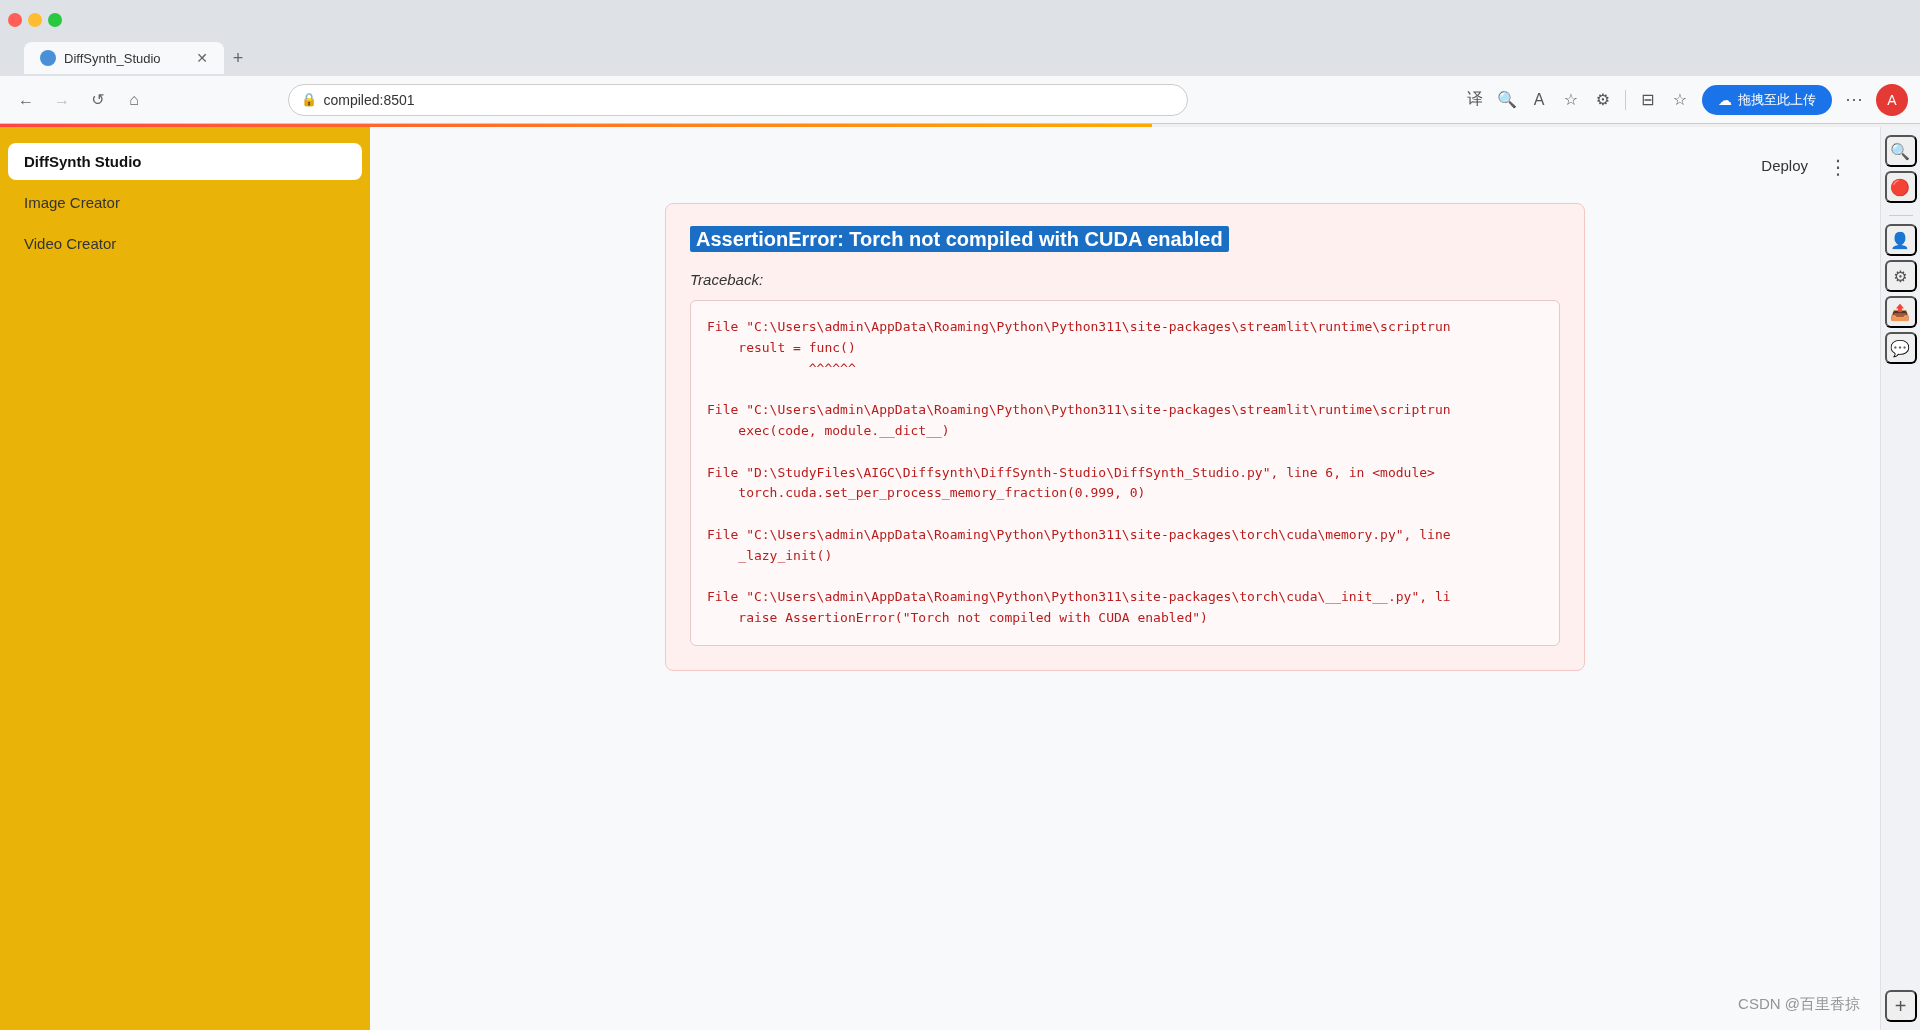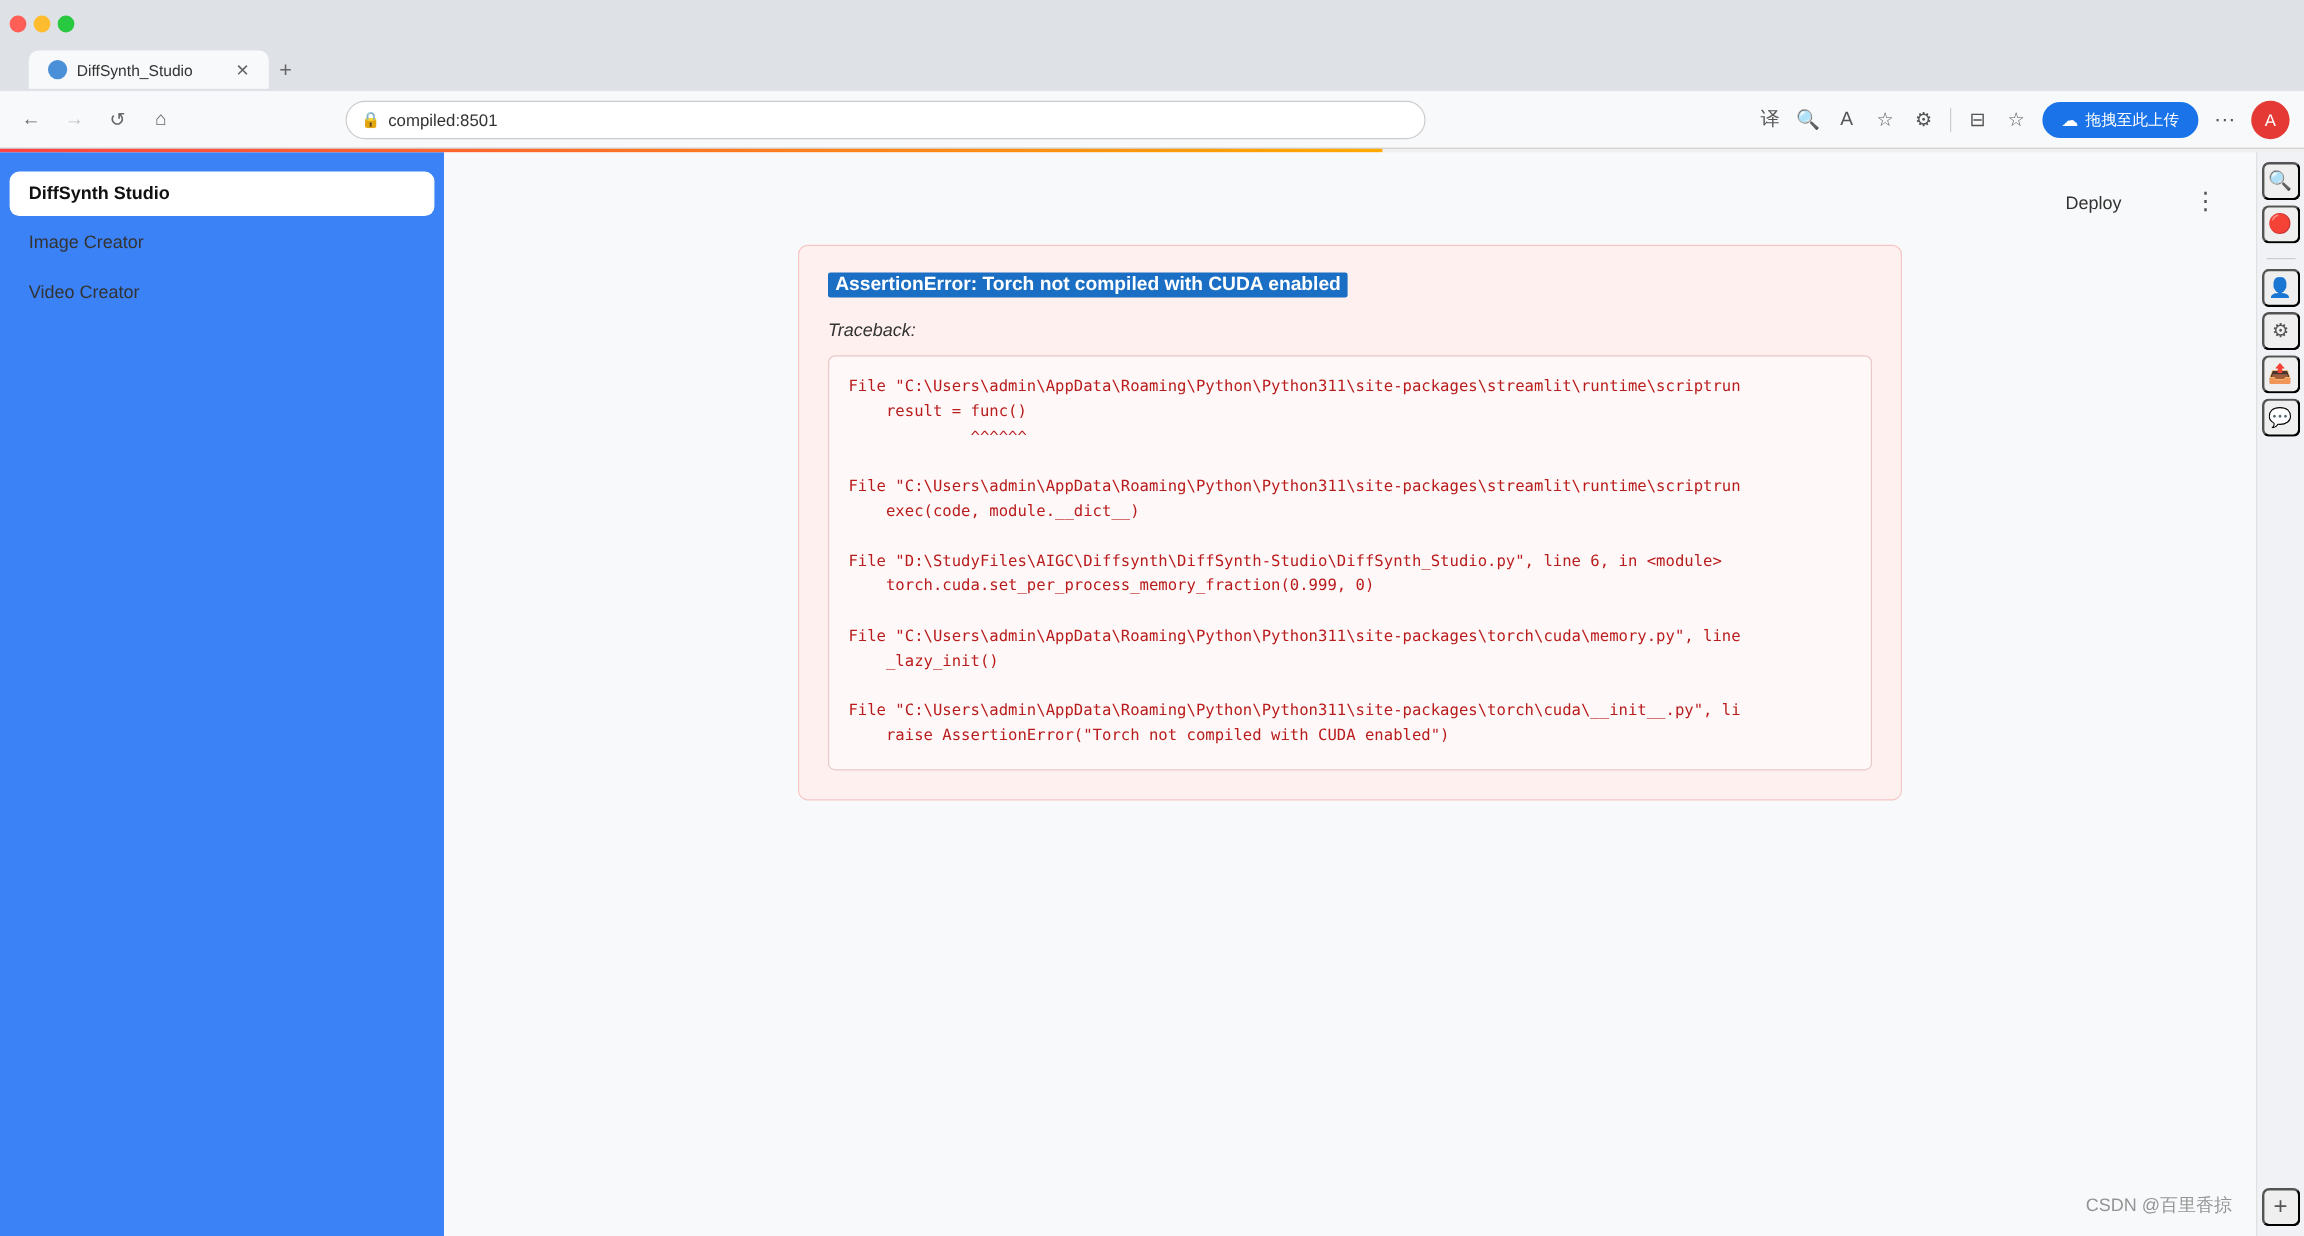--- a/index.html
+++ b/index.html
@@ -25,35 +25,35 @@
     .deploy-btn { background: #1a73e8; color: white; border: none; border-radius: 20px; padding: 6px 16px; font-size: 13px; cursor: pointer; display: flex; align-items: center; gap: 6px; white-space: nowrap; }
     .more-btn { width: 28px; height: 28px; border: none; background: transparent; color: #555; font-size: 18px; cursor: pointer; }
 
     .progress-bar { height: 3px; background: transparent; }
     .progress-fill { height: 100%; width: 60%; background: linear-gradient(to right, #ff4444, #ffaa00); }
 
     
     .app-container { display: flex; width: 100%; height: calc(1030px - 127px); }
 
     
-    .sidebar { width: 370px; background: #3b82f6; padding: 16px 8px; flex-shrink: 0; }
+    .sidebar { width: 370px; background: #eab308; padding: 16px 8px; flex-shrink: 0; }
     .sidebar-item { padding: 10px 16px; border-radius: 8px; cursor: pointer; font-size: 15px; color: #333; margin-bottom: 4px; }
     .sidebar-item.active { background: #ffffff; font-weight: 600; color: #111; }
 
     
     .main-content { flex: 1; background: #f8f9fa; overflow-y: auto; padding: 24px; position: relative; }
 
     
-    .content-header { display: flex; justify-content: flex-end; align-items: flex-end; margin-bottom: 20px; gap: 40px; }
+    .content-header { display: flex; justify-content: flex-end; align-items: flex-start; margin-bottom: 20px; }
     .deploy-header-btn { background: transparent; border: none; font-size: 15px; color: #333; cursor: pointer; font-weight: 500; padding: 6px 12px; }
     .kebab-btn { background: transparent; border: none; font-size: 20px; color: #555; cursor: pointer; padding: 4px 8px; }
 
     
     .error-container { background: #fff0f0; border: 1px solid #f5c6c6; border-radius: 8px; padding: 24px; max-width: 920px; margin: 0 auto; }
-    .error-title { display: inline; background: #1a6fc4; color: white; font-size: 16px; font-weight: 600; padding: 2px 6px; border-radius: 2px; }
+    .error-title { display: inline; background: #1a6fc4; color: white; font-size: 20px; font-weight: 600; padding: 2px 6px; border-radius: 2px; }
     .error-title-bold { font-weight: 800; }
     .traceback-label { font-size: 15px; color: #333; margin: 20px 0 12px; font-weight: 500; font-style: italic; }
     .traceback-box { background: #fff8f8; border: 1px solid #e8c8c8; border-radius: 6px; padding: 16px; overflow-x: auto; font-family: 'Courier New', Courier, monospace; font-size: 13px; color: #b91c1c; line-height: 1.6; }
     .traceback-box pre { white-space: pre; }
 
     
     .right-sidebar { width: 40px; background: #f0f2f6; display: flex; flex-direction: column; align-items: center; padding: 8px 0; border-left: 1px solid #e0e0e0; }
     .right-icon { width: 32px; height: 32px; display: flex; align-items: center; justify-content: center; color: #555; cursor: pointer; border-radius: 6px; margin-bottom: 4px; font-size: 16px; }
     .right-icon.red { color: #e53935; }
     .right-separator { width: 24px; height: 1px; background: #ccc; margin: 8px 0; }

